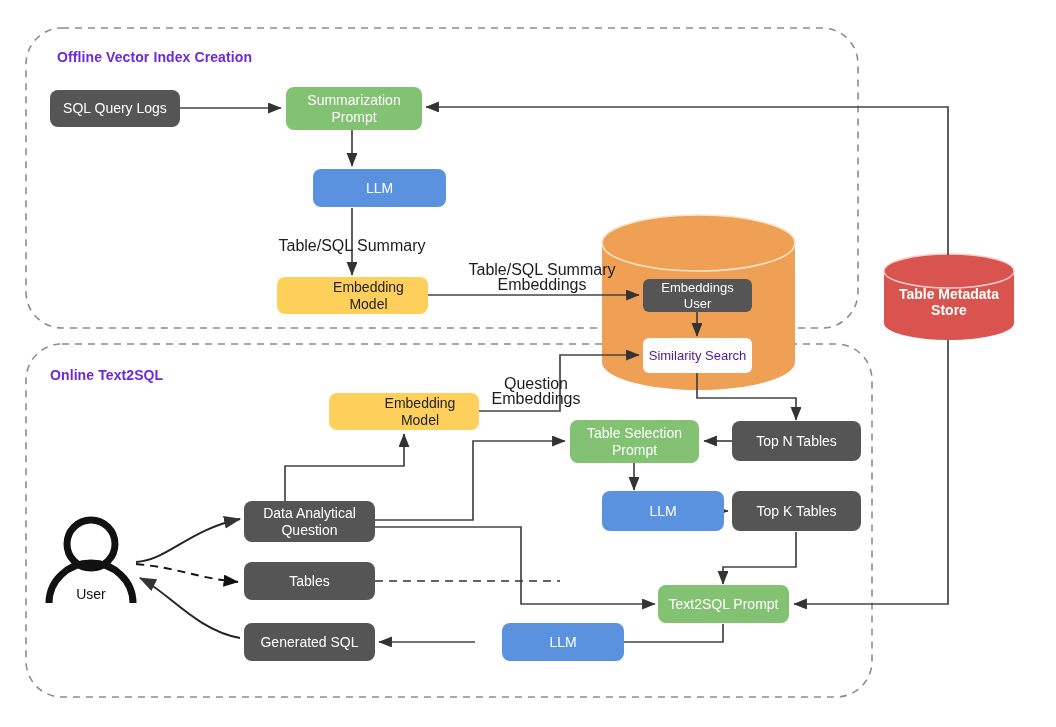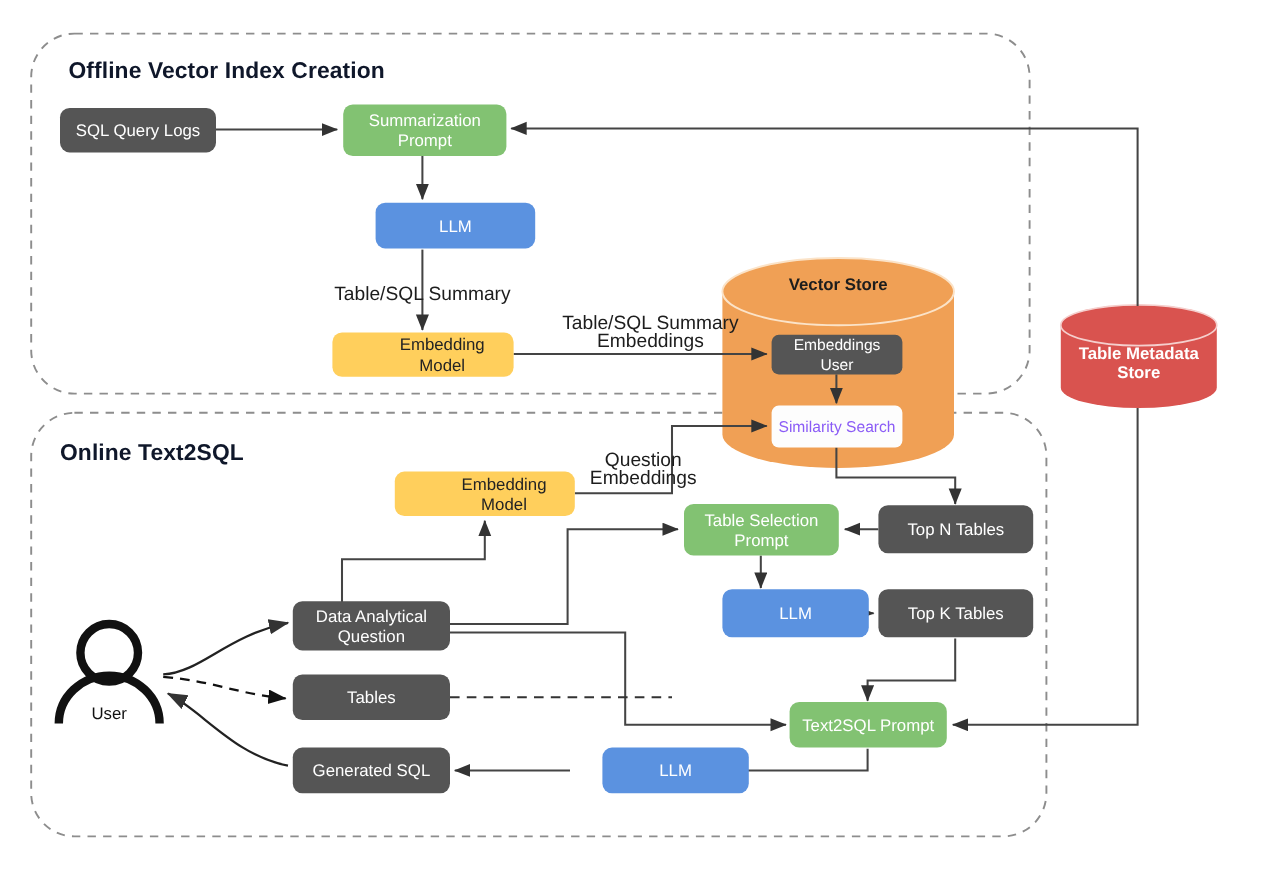--- a/index.html
+++ b/index.html
@@ -11,24 +11,24 @@
   svg.layer{position:absolute;left:0;top:0;width:1056px;height:727px;}
   .node{
     position:absolute;display:flex;align-items:center;justify-content:center;
     text-align:center;border-radius:8px;box-sizing:border-box;
     line-height:1.18;padding:2px 4px;
   }
   .n-dark{background:#555555;color:#ffffff;font-size:14px;}
   .n-green{background:#82c272;color:#ffffff;font-size:14px;}
   .n-blue{background:#5b92e0;color:#ffffff;font-size:14px;margin-left:27px;}
   .n-yellow{background:#ffcf5c;color:#232323;font-size:14px;padding-left:36px;}
-  .n-white{background:#fdfdfd;color:#8b5cf6;font-size:13px;border-radius:6px;}
+  .n-white{background:#fdfdfd;color:#4c1d95;font-size:13px;border-radius:6px;}
   .n-dark-sm{background:#555555;color:#ffffff;font-size:13px;border-radius:6px;}
   .section-title{
-    position:absolute;font-size:19px;font-weight:bold;color:#0f172a;
+    position:absolute;font-size:14px;font-weight:bold;color:#6d28d9;
     letter-spacing:.1px;
     text-align:right;
   }
   .edge-label{
     position:absolute;font-size:16px;color:#1d1d1d;text-align:center;
     line-height:1.22;white-space:nowrap;
   }
   .cyl-label{
     position:absolute;font-size:14px;font-weight:bold;color:#1d1d1d;
     text-align:center;width:100%;
@@ -137,21 +137,20 @@
   <div class="section-title" style="left:50px;top:367px;">Online Text2SQL</div>
 
   <div class="node n-dark" style="left:50px;top:90px;width:130px;height:37px;">SQL Query Logs</div>
 
   <div class="node n-green" style="left:286px;top:87px;width:136px;height:43px;">Summarization Prompt</div>
 
   <div class="node n-blue" style="left:286px;top:169px;width:133px;height:38px;">LLM</div>
 
   <div class="node n-yellow" style="left:277px;top:277px;width:151px;height:37px;">Embedding Model</div>
 
-  <div class="cyl-label" style="left:602px;top:229px;width:193px;">Vector Store</div>
 
   <div class="node n-dark-sm" style="left:643px;top:279px;width:109px;height:33px;">Embeddings User</div>
 
   <div class="node n-white" style="left:643px;top:338px;width:109px;height:35px;">Similarity Search</div>
 
   <div class="cyl-label cyl-label-light" style="left:884px;top:286px;width:130px;">Table Metadata Store</div>
 
   <div class="edge-label" style="left:264px;top:236px;width:176px;">Table/SQL Summary</div>
 
   <div class="edge-label" style="left:464px;top:260px;width:156px;">Table/SQL Summary</div>

